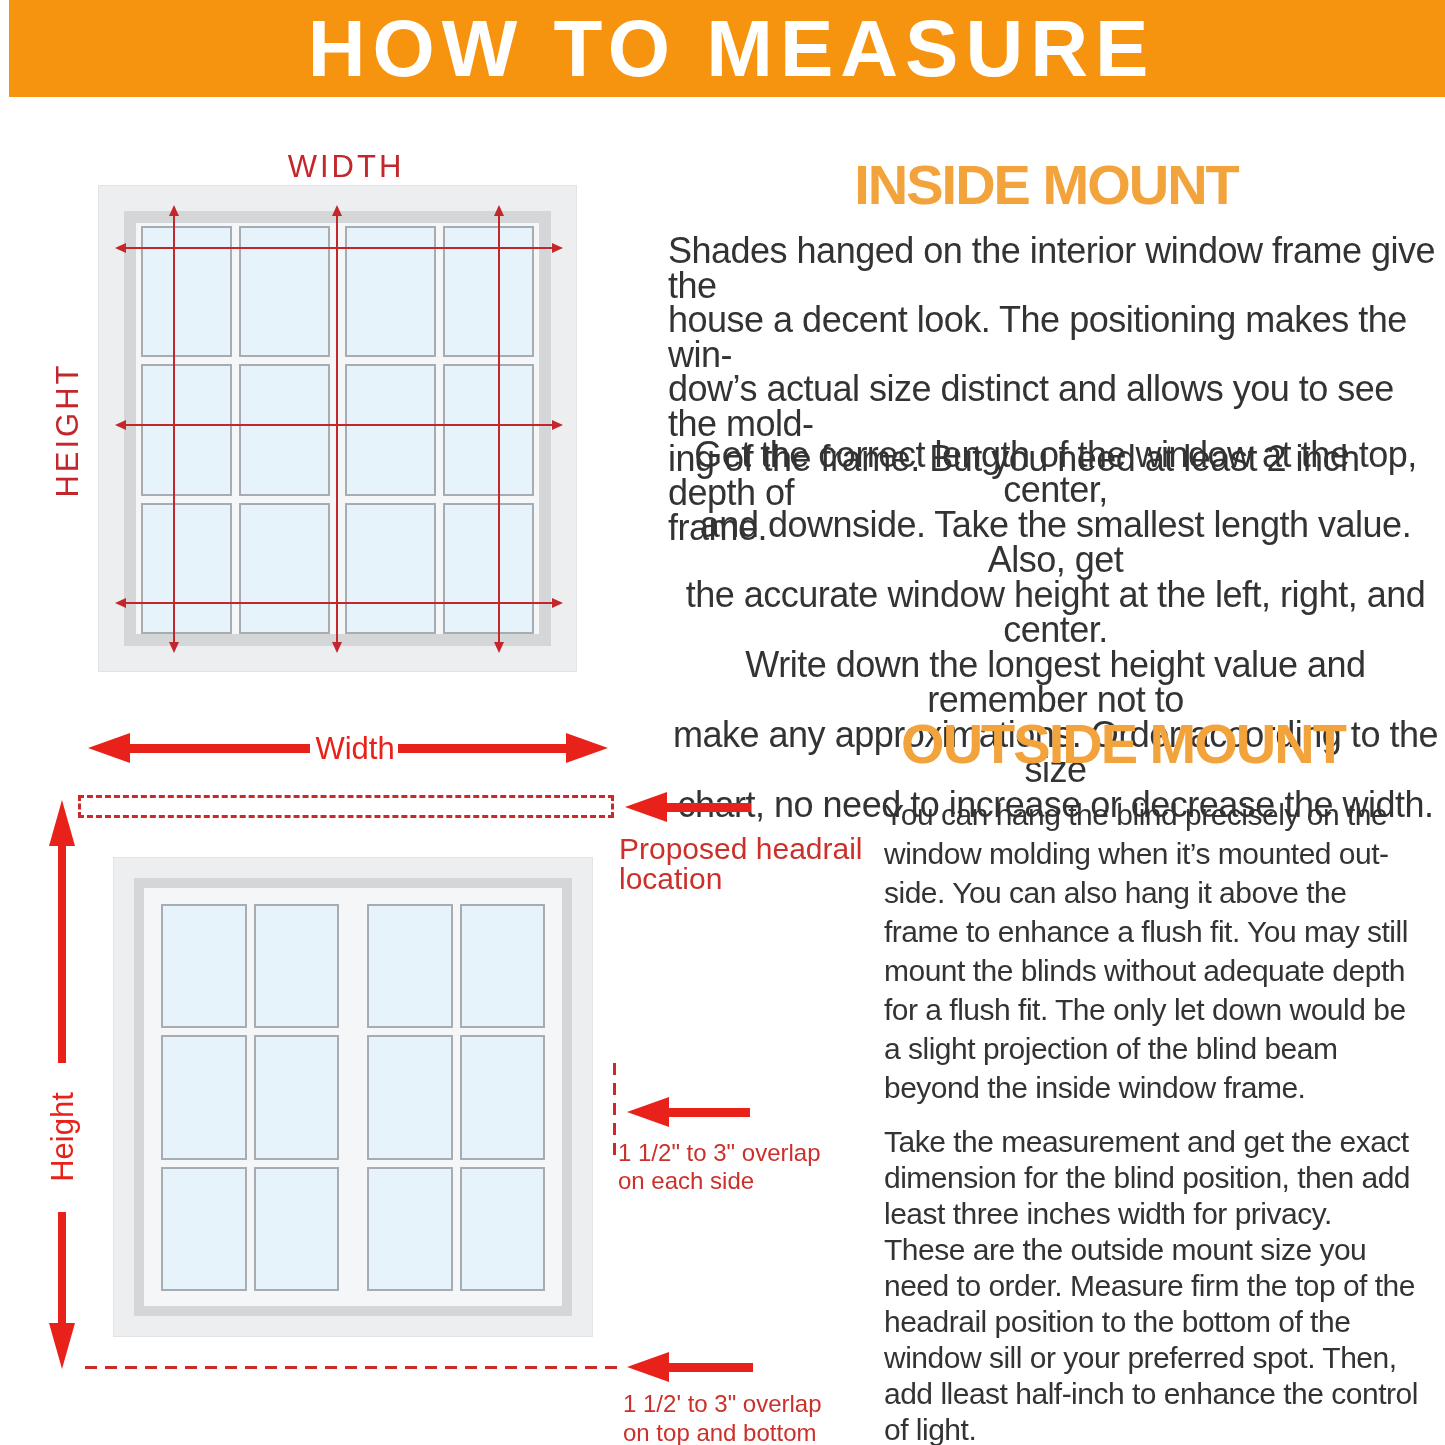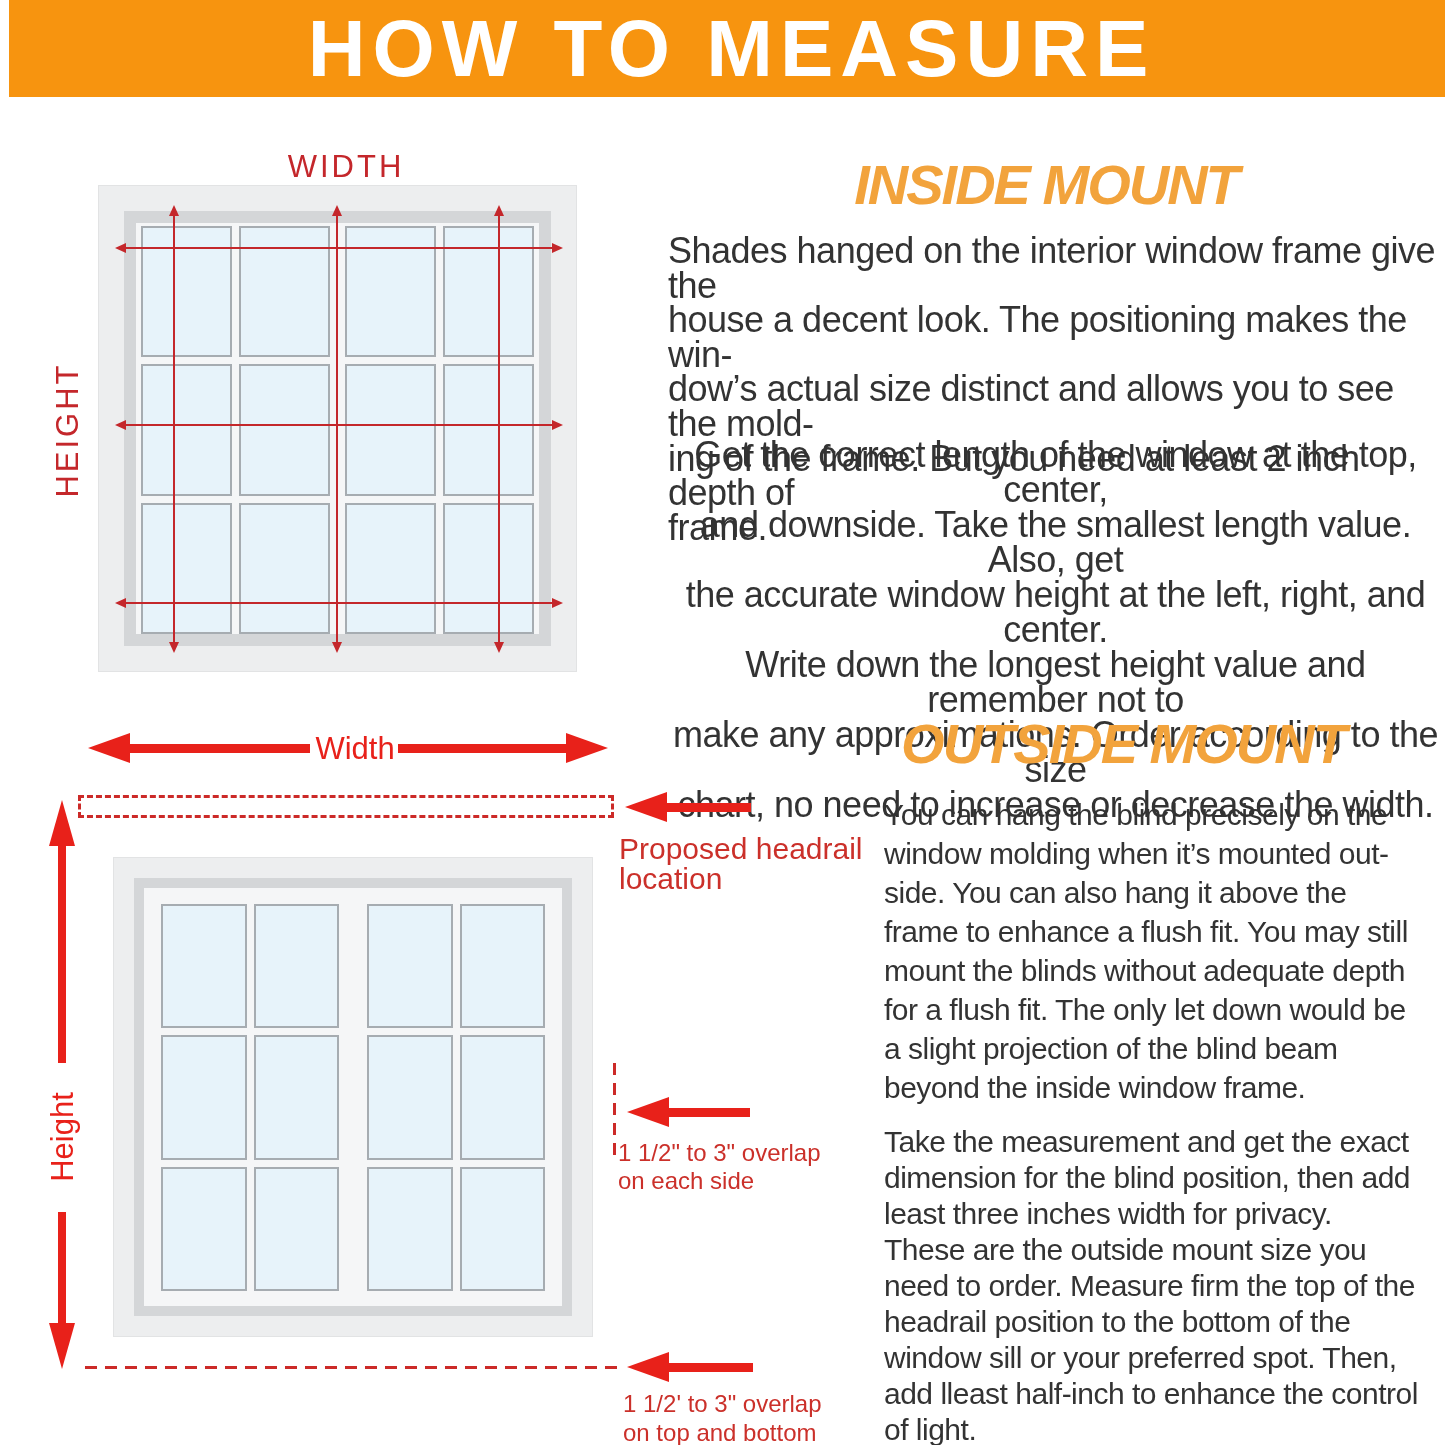--- a/index.html
+++ b/index.html
@@ -71,21 +71,21 @@
   
   .dash-rect{position:absolute;border:3px dashed var(--dash);background:transparent;}
   .dash-h{position:absolute;height:3px;background:repeating-linear-gradient(90deg,var(--dash) 0 12px,transparent 12px 20px);}
   .dash-v{position:absolute;width:3px;background:repeating-linear-gradient(180deg,var(--dash) 0 12px,transparent 12px 20px);}
 
   
   .diag-lbl-caps{position:absolute;color:var(--thin);font-size:31px;letter-spacing:3px;text-align:center;white-space:nowrap;}
   .rot{transform:rotate(-90deg);}
   .red-lbl{position:absolute;color:var(--lbl);white-space:pre-line;}
   .red-big{position:absolute;color:var(--fat);font-size:31px;text-align:center;white-space:nowrap;}
-  .hdg{position:absolute;color:var(--hdg);font-weight:bold;font-size:56px;letter-spacing:-2px;text-align:center;white-space:nowrap;font-style:italic;}
+  .hdg{position:absolute;color:var(--hdg);font-weight:bold;font-size:56px;letter-spacing:-2px;text-align:center;white-space:nowrap;}
   .para{position:absolute;color:var(--body);white-space:pre-line;}
   .para-in{font-size:36px;line-height:34.6px;letter-spacing:-0.5px;}
   .p-in-2{line-height:35px;text-align:center;}
   .para-out{font-size:30px;line-height:39px;letter-spacing:-0.5px;margin-left:8px;}
   .p-out-2{line-height:36px;}
 </style>
 </head>
 <body>
 
 <div class="page">

